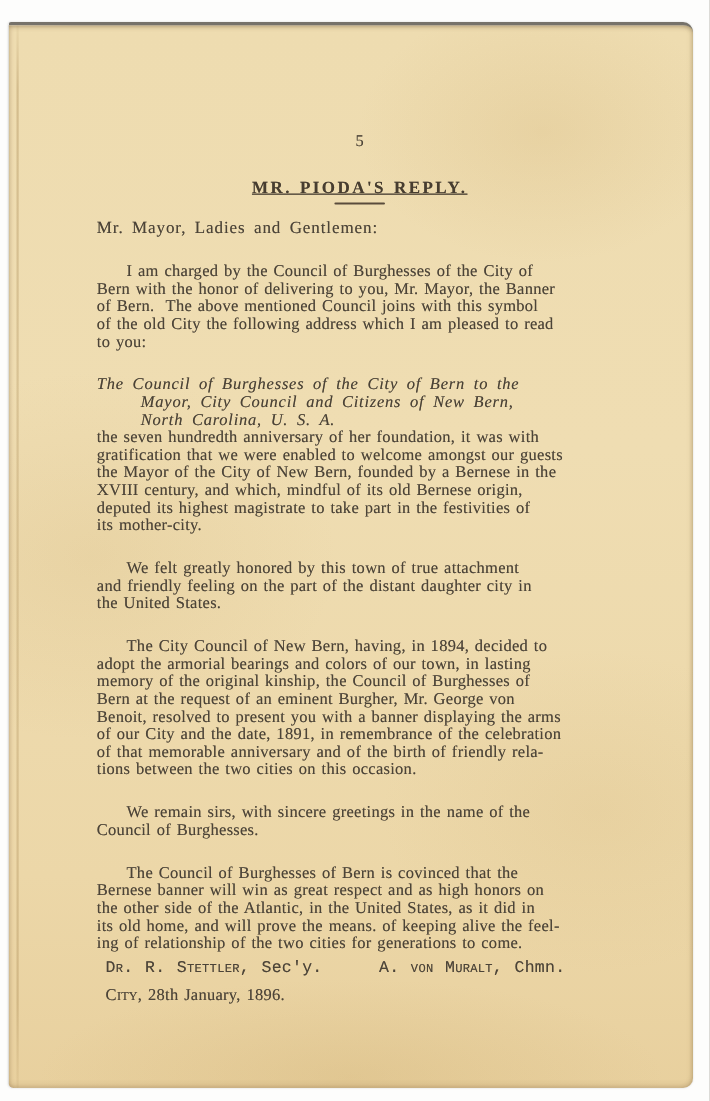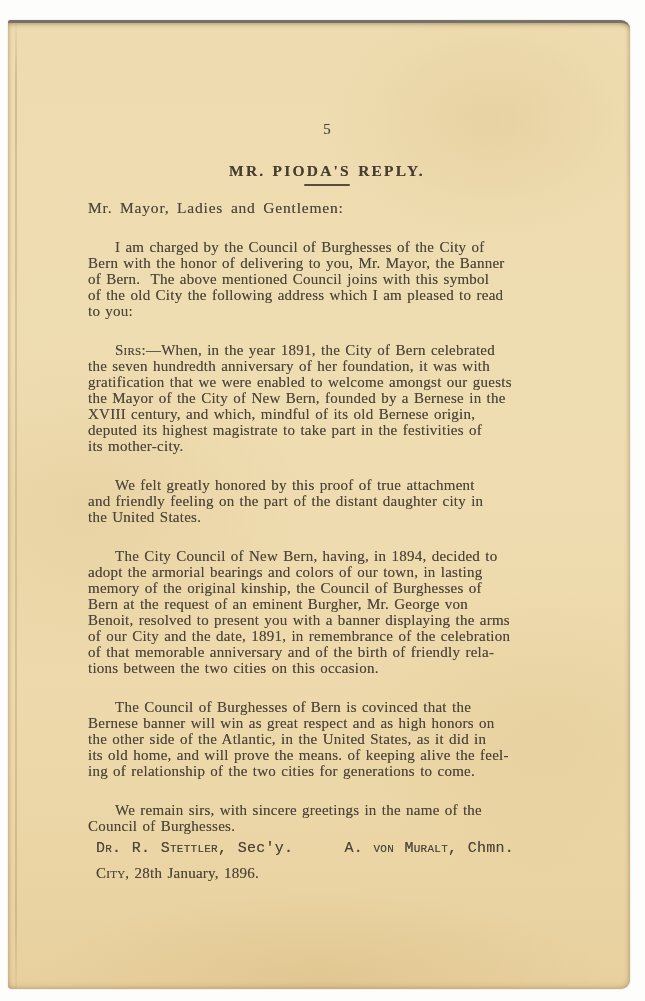--- a/index.html
+++ b/index.html
@@ -70,20 +70,21 @@
     text-align: center;
     font-size: 15px;
   }
   .heading {
     margin: 26px 0 0 0;
     font-size: 15.5px;
     font-weight: bold;
     text-align: center;
     letter-spacing: 2.2px;
     color: #473d30;
+    text-decoration: underline;
   }
   .rule {
     width: 46px;
     height: 2px;
     margin: 5px auto 0 auto;
     background: #5a4c3c;
     border-radius: 1px;
   }
   .salutation {
     margin-top: 14px;
@@ -143,53 +144,55 @@
       <div class="rule"></div>
 
       <div class="salutation">Mr. Mayor, Ladies and Gentlemen:</div>
 
       <div class="para indent">I am charged by the Council of Burghesses of the City of
 Bern with the honor of delivering to you, Mr. Mayor, the Banner
 of Bern.  The above mentioned Council joins with this symbol
 of the old City the following address which I am pleased to read
 to you:</div>
 
-
-      <div class="para indent"><span class="smallcaps">Sirs:</span><span>—When, in the year 1891, the City of Bern celebrated</span></div>
+      <div class="para address">The Council of Burghesses of the City of Bern to the
+Mayor, City Council and Citizens of New Bern,
+North Carolina, U. S. A.</div>
+
 
       <div class="para cont">the seven hundredth anniversary of her foundation, it was with
 gratification that we were enabled to welcome amongst our guests
 the Mayor of the City of New Bern, founded by a Bernese in the
 XVIII century, and which, mindful of its old Bernese origin,
 deputed its highest magistrate to take part in the festivities of
 its mother-city.</div>
 
-      <div class="para indent">We felt greatly honored by this proof of true attachment
+      <div class="para indent">We felt greatly honored by this town of true attachment
 and friendly feeling on the part of the distant daughter city in
 the United States.</div>
 
       <div class="para indent">The City Council of New Bern, having, in 1894, decided to
 adopt the armorial bearings and colors of our town, in lasting
 memory of the original kinship, the Council of Burghesses of
 Bern at the request of an eminent Burgher, Mr. George von
 Benoit, resolved to present you with a banner displaying the arms
 of our City and the date, 1891, in remembrance of the celebration
 of that memorable anniversary and of the birth of friendly rela-
 tions between the two cities on this occasion.</div>
 
 
+      <div class="para indent">We remain sirs, with sincere greetings in the name of the
+Council of Burghesses.</div>
+
       <div class="para indent">The Council of Burghesses of Bern is covinced that the
 Bernese banner will win as great respect and as high honors on
 the other side of the Atlantic, in the United States, as it did in
 its old home, and will prove the means. of keeping alive the feel-
 ing of relationship of the two cities for generations to come.</div>
 
-      <div class="para indent">We remain sirs, with sincere greetings in the name of the
-Council of Burghesses.</div>
-
       <div class="sig-row">
         <div class="sig"><span class="smallcaps">Dr. R. Stettler,</span><span> Sec'y.</span></div>
         <div class="sig"><span class="smallcaps">A. von Muralt,</span><span> Chmn.</span></div>
       </div>
 
       <div class="dateline"><span class="smallcaps">City,</span><span> 28th January, 1896.</span></div>
 
     </div>
   </div>
 </div>

